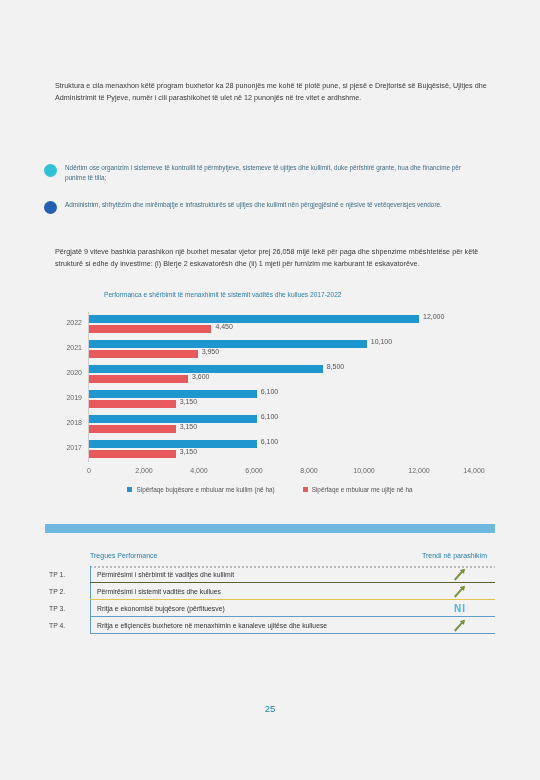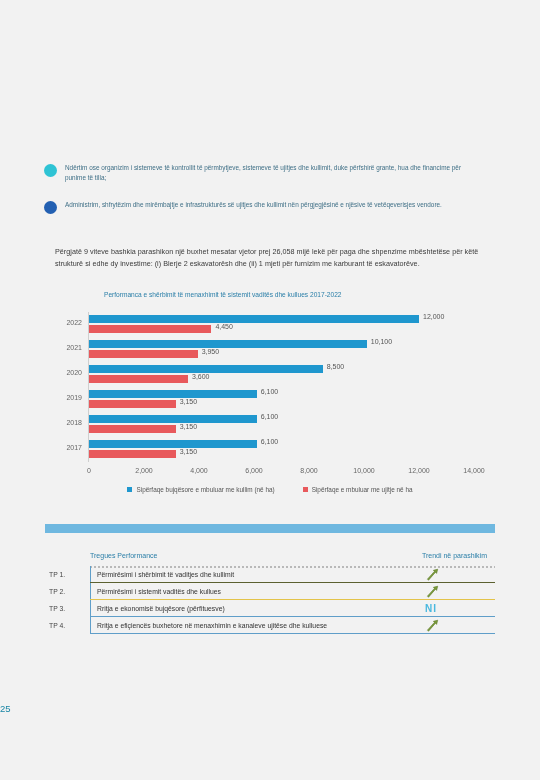--- a/index.html
+++ b/index.html
@@ -194,21 +194,21 @@
     font-size: 6.8px;
     color: #333;
     line-height: 9.4px;
     flex: 1;
   }
   .perf-trend {
     width: 70px;
     flex: 0 0 70px;
     display: flex;
     align-items: center;
-    justify-content: flex-start;
+    justify-content: center;
   }
   .trend-ni {
     font-size: 10px;
     color: #4ab8de;
     font-weight: bold;
     letter-spacing: 1px;
   }
   .row-rule {
     position: absolute;
     left: 45px; right: 0; bottom: 0;
@@ -216,29 +216,31 @@
   }
   .row-rule.olive { background: #5b6130; }
   .row-rule.gold  { background: #e3c34a; }
   .row-rule.blue  { background: #5f9ec9; }
 
   
   #page-number {
     position: absolute;
     left: 0; right: 0;
     top: 703px;
+    text-align: center;
     font-size: 9.5px;
     color: #1b87a6;
   }
 </style>
 </head>
 <body>
 
 <div class="page">
 
+  <div class="para" id="para-1">Struktura e cila menaxhon këtë program buxhetor ka 28 punonjës me kohë të plotë pune, si pjesë e Drejtorisë së Bujqësisë, Ujitjes dhe Administrimit të Pyjeve, numër i cili parashikohet të ulet në 12 punonjës në tre vitet e ardhshme.</div>
 
   <div class="bullet-row" id="bullet-0">
     <span class="bullet-dot cyan"></span>
     <span class="bullet-text">Ndërtim ose organizim i sistemeve të kontrollit të përmbytjeve, sistemeve të ujitjes dhe kullimit, duke përfshirë grante, hua dhe financime për punime të tilla;</span>
   </div>
   <div class="bullet-row" id="bullet-1">
     <span class="bullet-dot navy"></span>
     <span class="bullet-text">Administrim, shfrytëzim dhe mirëmbajtje e infrastrukturës së ujitjes dhe kullimit nën përgjegjësinë e njësive të vetëqeverisjes vendore.</span>
   </div>
 

